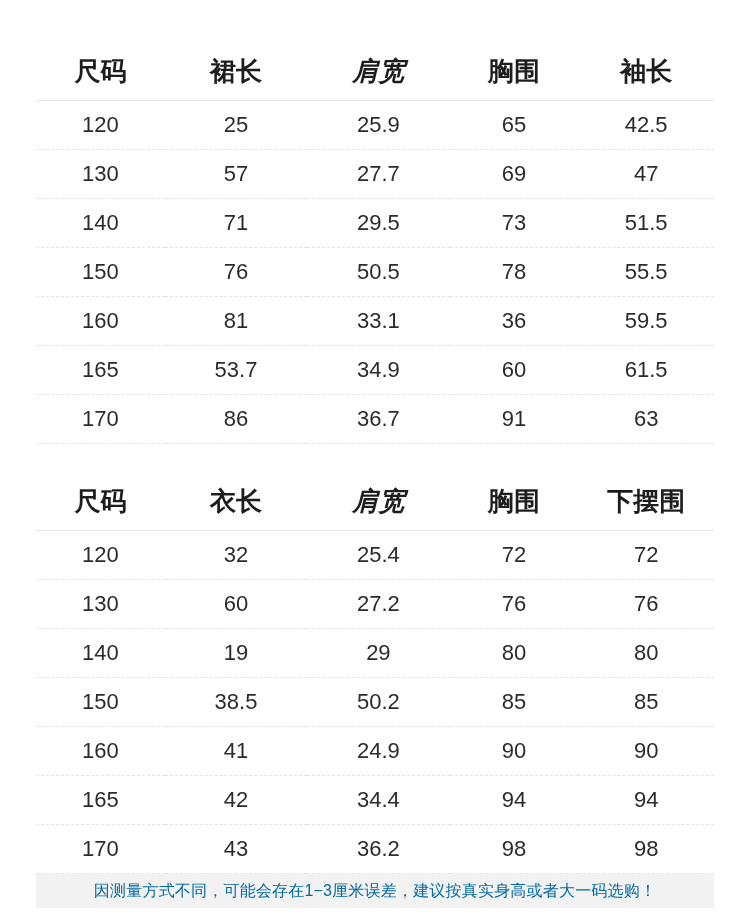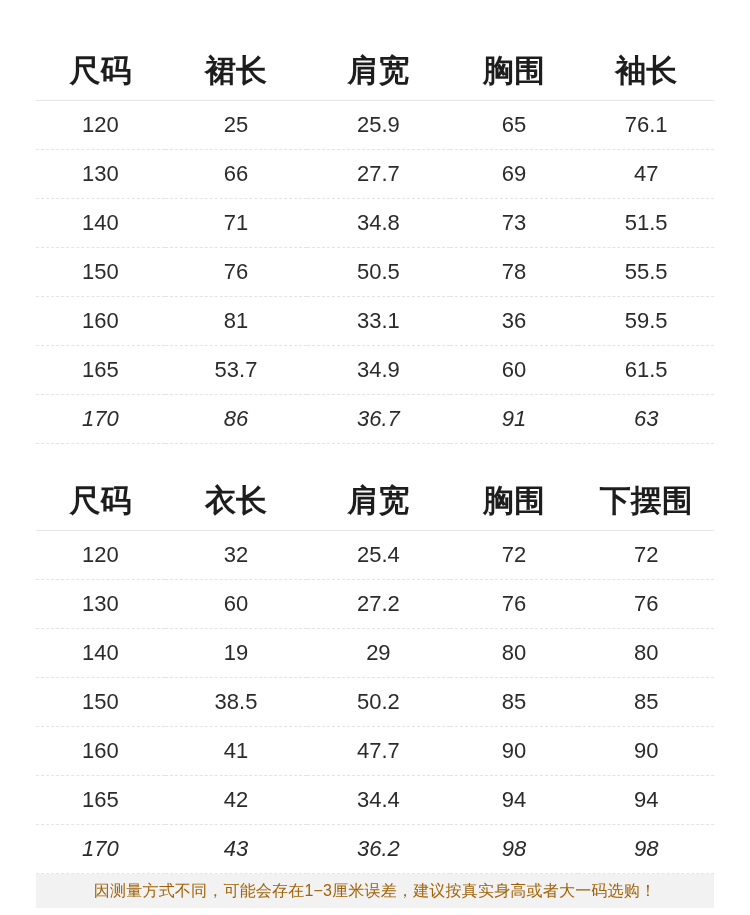--- a/index.html
+++ b/index.html
@@ -32,49 +32,48 @@
     table-layout: fixed;
   }
   table.size-table th,
   table.size-table td {
     text-align: center;
     vertical-align: middle;
     padding: 0;
   }
   table.size-table th {
     height: 58px;
-    font-size: 31px;
+    font-size: 26px;
     font-weight: bold;
     color: #1d1d1d;
     border-bottom: 1px solid #e6e6e6;
   }
   table.size-table td {
     height: 48px;
     font-size: 22px;
     font-weight: normal;
     color: #2b2b2b;
     border-bottom: 1px dashed #e4e4e4;
   }
   table.size-table tr:last-child td {
     border-bottom: 1px dashed #e4e4e4;
-    font-style: italic;
   }
   .col-size  { width: 19%; }
   .col-two   { width: 21%; }
-  .col-three { width: 21%; }
+  .col-three { width: 21%; font-style: italic; }
   .col-four  { width: 19%; }
   .col-five  { width: 20%; }
 
   .note-wrap {
     margin-top: auto;
     padding-bottom: 14px;
   }
   .note {
     background: #f2f2f2;
-    color: #a16207;
+    color: #0369a1;
     font-size: 16px;
     text-align: center;
     line-height: 34px;
     height: 34px;
     letter-spacing: 0.2px;
     white-space: nowrap;
     overflow: hidden;
   }
 </style>
 </head>
@@ -93,33 +92,33 @@
         <th class="col-four">胸围</th>
         <th class="col-five">袖长</th>
       </tr>
     </thead>
     <tbody>
       <tr>
         <td>120</td>
         <td>25</td>
         <td>25.9</td>
         <td>65</td>
-        <td>76.1</td>
+        <td>42.5</td>
       </tr>
       <tr>
         <td>130</td>
-        <td>66</td>
+        <td>57</td>
         <td>27.7</td>
         <td>69</td>
         <td>47</td>
       </tr>
       <tr>
         <td>140</td>
         <td>71</td>
-        <td>34.8</td>
+        <td>29.5</td>
         <td>73</td>
         <td>51.5</td>
       </tr>
       <tr>
         <td>150</td>
         <td>76</td>
         <td>50.5</td>
         <td>78</td>
         <td>55.5</td>
       </tr>
@@ -184,21 +183,21 @@
       <tr>
         <td>150</td>
         <td>38.5</td>
         <td>50.2</td>
         <td>85</td>
         <td>85</td>
       </tr>
       <tr>
         <td>160</td>
         <td>41</td>
-        <td>47.7</td>
+        <td>24.9</td>
         <td>90</td>
         <td>90</td>
       </tr>
       <tr>
         <td>165</td>
         <td>42</td>
         <td>34.4</td>
         <td>94</td>
         <td>94</td>
       </tr>

